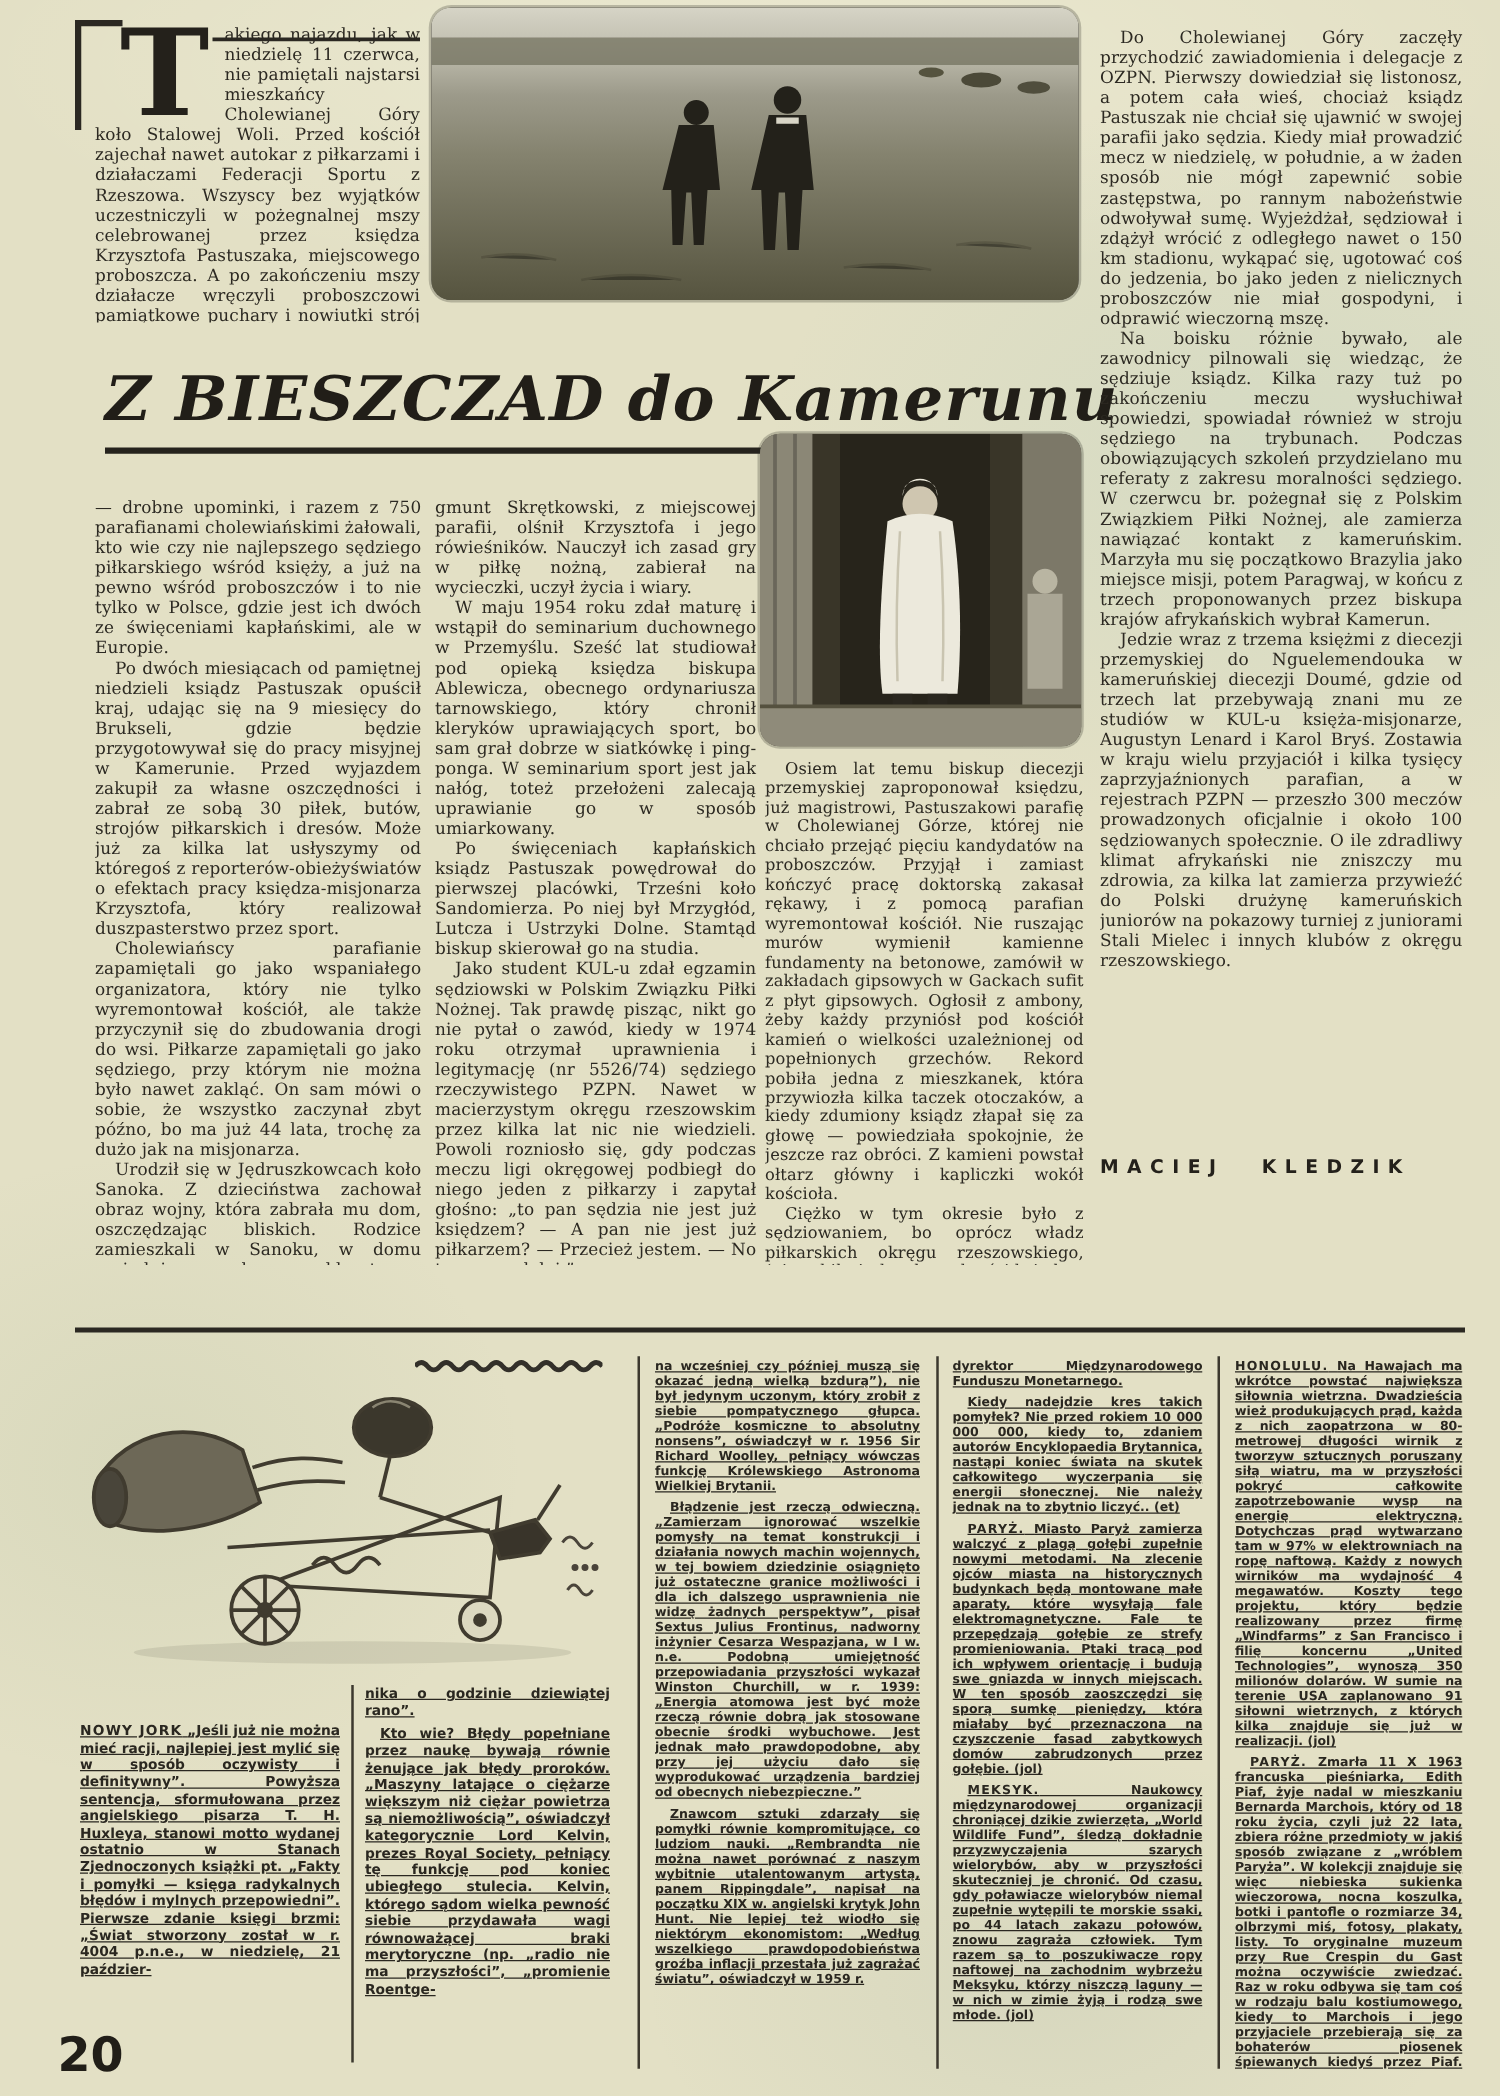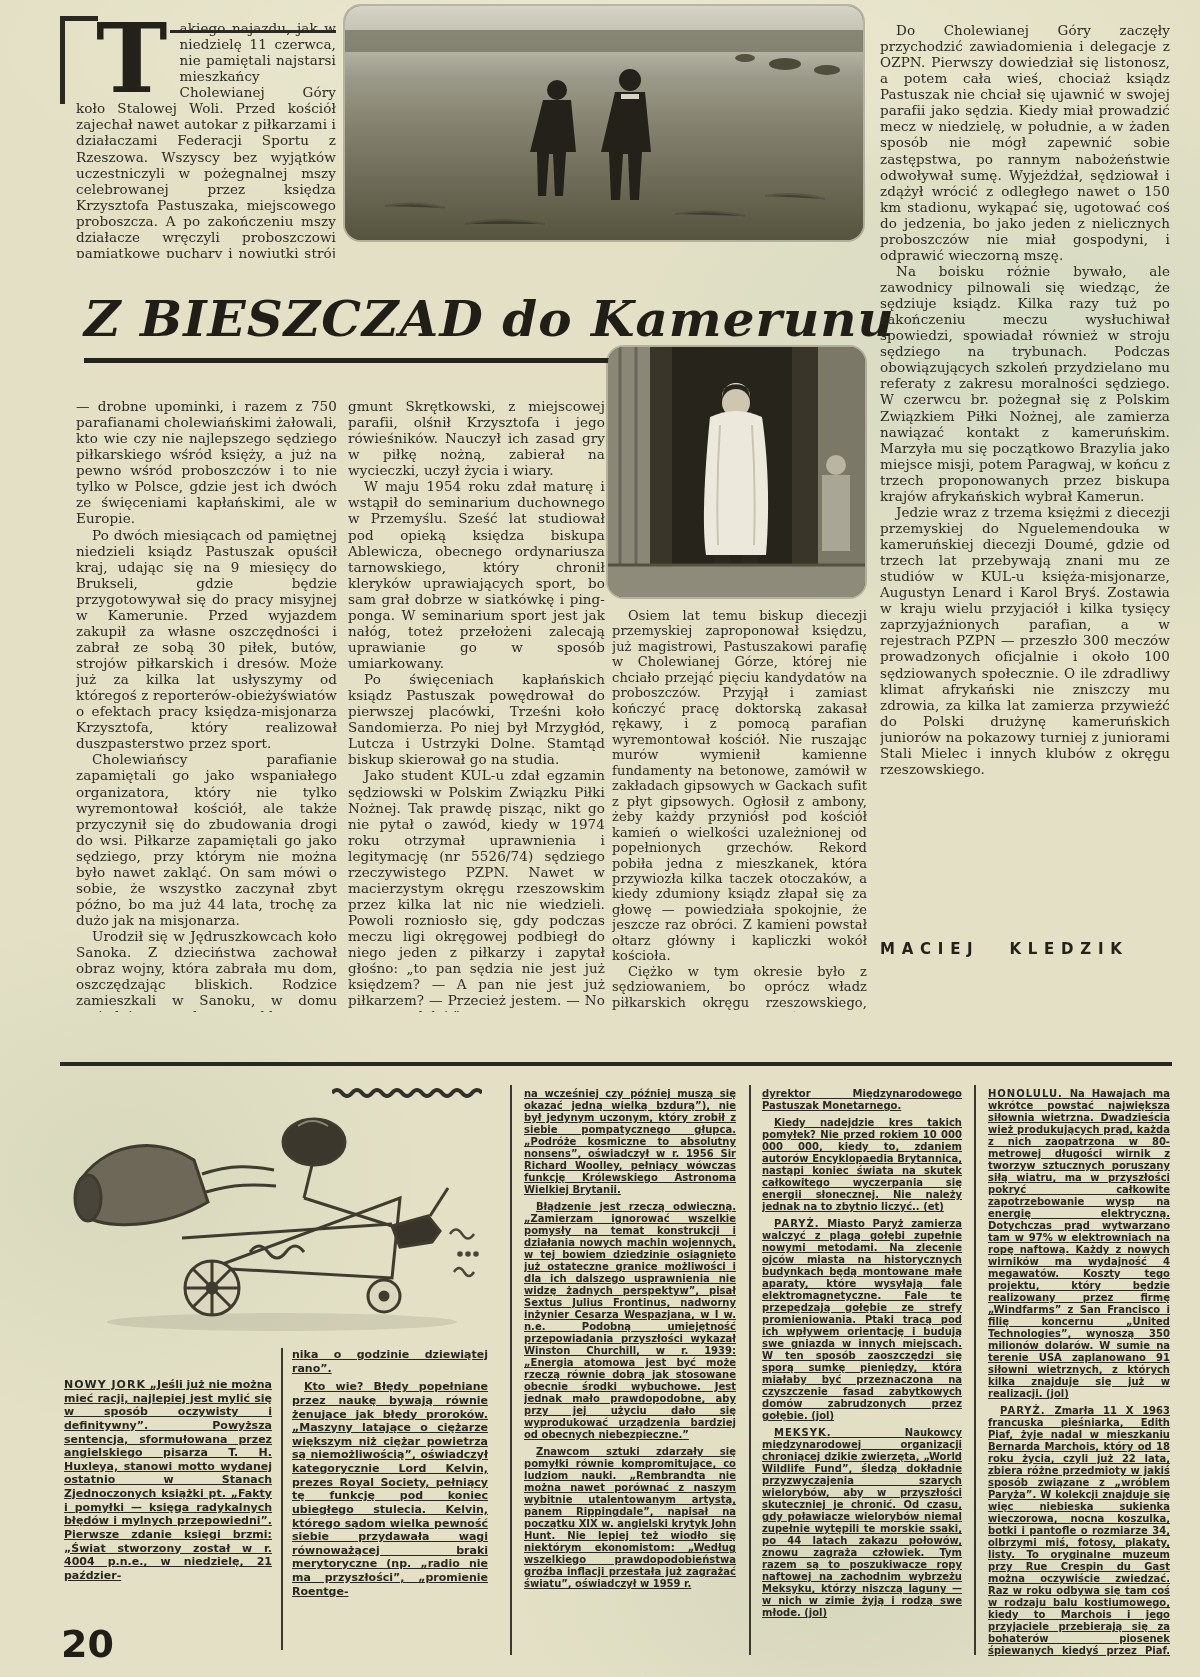--- a/index.html
+++ b/index.html
@@ -132,21 +132,21 @@
     <p>Osiem lat temu biskup diecezji przemyskiej zaproponował księdzu, już magistrowi, Pastuszakowi parafię w Cholewianej Górze, której nie chciało przejąć pięciu kandydatów na proboszczów. Przyjął i zamiast kończyć pracę doktorską zakasał rękawy, i z pomocą parafian wyremontował kościół. Nie ruszając murów wymienił kamienne fundamenty na betonowe, zamówił w zakładach gipsowych w Gackach sufit z płyt gipsowych. Ogłosił z ambony, żeby każdy przyniósł pod kościół kamień o wielkości uzależnionej od popełnionych grzechów. Rekord pobiła jedna z mieszkanek, która przywiozła kilka taczek otoczaków, a kiedy zdumiony ksiądz złapał się za głowę — powiedziała spokojnie, że jeszcze raz obróci. Z kamieni powstał ołtarz główny i kapliczki wokół kościoła.</p>
     <p>Ciężko w tym okresie było z sędziowaniem, bo oprócz władz piłkarskich okręgu rzeszowskiego, (nie robiły żadnych trudności księdzu-sędziemu) dowiedział się biskup,</p>
   </div>
 
   <div class="abs art jtext" style="left:880px;top:22px;width:290px;height:890px;">
     <p>Do Cholewianej Góry zaczęły przychodzić zawiadomienia i delegacje z OZPN. Pierwszy dowiedział się listonosz, a potem cała wieś, chociaż ksiądz Pastuszak nie chciał się ujawnić w swojej parafii jako sędzia. Kiedy miał prowadzić mecz w niedzielę, w południe, a w żaden sposób nie mógł zapewnić sobie zastępstwa, po rannym nabożeństwie odwoływał sumę. Wyjeżdżał, sędziował i zdążył wrócić z odległego nawet o 150 km stadionu, wykąpać się, ugotować coś do jedzenia, bo jako jeden z nielicznych proboszczów nie miał gospodyni, i odprawić wieczorną mszę.</p>
     <p>Na boisku różnie bywało, ale zawodnicy pilnowali się wiedząc, że sędziuje ksiądz. Kilka razy tuż po zakończeniu meczu wysłuchiwał spowiedzi, spowiadał również w stroju sędziego na trybunach. Podczas obowiązujących szkoleń przydzielano mu referaty z zakresu moralności sędziego. W czerwcu br. pożegnał się z Polskim Związkiem Piłki Nożnej, ale zamierza nawiązać kontakt z kameruńskim. Marzyła mu się początkowo Brazylia jako miejsce misji, potem Paragwaj, w końcu z trzech proponowanych przez biskupa krajów afrykańskich wybrał Kamerun.</p>
     <p>Jedzie wraz z trzema księżmi z diecezji przemyskiej do Nguelemendouka w kameruńskiej diecezji Doumé, gdzie od trzech lat przebywają znani mu ze studiów w KUL-u księża-misjonarze, Augustyn Lenard i Karol Bryś. Zostawia w kraju wielu przyjaciół i kilka tysięcy zaprzyjaźnionych parafian, a w rejestrach PZPN — przeszło 300 meczów prowadzonych oficjalnie i około 100 sędziowanych społecznie. O ile zdradliwy klimat afrykański nie zniszczy mu zdrowia, za kilka lat zamierza przywieźć do Polski drużynę kameruńskich juniorów na pokazowy turniej z juniorami Stali Mielec i innych klubów z okręgu rzeszowskiego.</p>
   </div>
 
-  <div class="abs byline" style="left:880px;top:924px;width:290px;margin-top:16px;">MACIEJ KLEDZIK</div>
+  <div class="abs byline" style="left:880px;top:924px;width:290px;">MACIEJ KLEDZIK</div>
 
   <div class="abs hrule" style="left:60px;top:1062px;width:1112px;height:4px;"></div>
 
   <div class="abs" style="left:62px;top:1076px;width:420px;height:264px;">
     <svg width="420" height="264" viewBox="0 0 420 264">
       <ellipse cx="220" cy="246" rx="175" ry="9" fill="rgba(40,36,26,.10)"></ellipse>
       <g stroke="#403b2f" stroke-width="3" fill="none">
         <path d="M16,108 C40,68 92,58 132,84 L146,126 C102,152 42,156 16,136 Z" fill="#6d6857"></path>
         <ellipse cx="26" cy="122" rx="13" ry="23" fill="#49453a"></ellipse>
         <path d="M140,98 C170,88 190,90 212,94"></path>
@@ -193,35 +193,35 @@
     <p>Kto wie? Błędy popełniane przez naukę bywają równie żenujące jak błędy proroków. „Maszyny latające o ciężarze większym niż ciężar powietrza są niemożliwością”, oświadczył kategorycznie Lord Kelvin, prezes Royal Society, pełniący tę funkcję pod koniec ubiegłego stulecia. Kelvin, którego sądom wielka pewność siebie przydawała wagi równoważącej braki merytoryczne (np. „radio nie ma przyszłości”, „promienie Roentge-</p>
   </div>
 
   <div class="abs bn bn-sm" style="left:524px;top:1088px;width:212px;height:568px;">
     <p class="cont">na wcześniej czy później muszą się okazać jedną wielką bzdurą”), nie był jedynym uczonym, który zrobił z siebie pompatycznego głupca. „Podróże kosmiczne to absolutny nonsens”, oświadczył w r. 1956 Sir Richard Woolley, pełniący wówczas funkcję Królewskiego Astronoma Wielkiej Brytanii.</p>
     <p>Błądzenie jest rzeczą odwieczną. „Zamierzam ignorować wszelkie pomysły na temat konstrukcji i działania nowych machin wojennych, w tej bowiem dziedzinie osiągnięto już ostateczne granice możliwości i dla ich dalszego usprawnienia nie widzę żadnych perspektyw”, pisał Sextus Julius Frontinus, nadworny inżynier Cesarza Wespazjana, w I w. n.e. Podobną umiejętność przepowiadania przyszłości wykazał Winston Churchill, w r. 1939: „Energia atomowa jest być może rzeczą równie dobrą jak stosowane obecnie środki wybuchowe. Jest jednak mało prawdopodobne, aby przy jej użyciu dało się wyprodukować urządzenia bardziej od obecnych niebezpieczne.”</p>
     <p>Znawcom sztuki zdarzały się pomyłki równie kompromitujące, co ludziom nauki. „Rembrandta nie można nawet porównać z naszym wybitnie utalentowanym artystą, panem Rippingdale”, napisał na początku XIX w. angielski krytyk John Hunt. Nie lepiej też wiodło się niektórym ekonomistom: „Według wszelkiego prawdopodobieństwa groźba inflacji przestała już zagrażać światu”, oświadczył w 1959 r.</p>
   </div>
 
   <div class="abs bn bn-sm" style="left:762px;top:1088px;width:200px;height:568px;">
-    <p class="cont">dyrektor Międzynarodowego Pastuszak Monetarnego.</p>
+    <p class="cont">dyrektor Międzynarodowego Funduszu Monetarnego.</p>
     <p>Kiedy nadejdzie kres takich pomyłek? Nie przed rokiem 10 000 000 000, kiedy to, zdaniem autorów Encyklopaedia Brytannica, nastąpi koniec świata na skutek całkowitego wyczerpania się energii słonecznej. Nie należy jednak na to zbytnio liczyć.. (et)</p>
     <p><span class="city">PARYŻ.</span>
       <span>Miasto Paryż zamierza walczyć z plagą gołębi zupełnie nowymi metodami. Na zlecenie ojców miasta na historycznych budynkach będą montowane małe aparaty, które wysyłają fale elektromagnetyczne. Fale te przepędzają gołębie ze strefy promieniowania. Ptaki tracą pod ich wpływem orientację i budują swe gniazda w innych miejscach. W ten sposób zaoszczędzi się sporą sumkę pieniędzy, która miałaby być przeznaczona na czyszczenie fasad zabytkowych domów zabrudzonych przez gołębie. (jol)</span></p>
     <p><span class="city">MEKSYK.</span>
       <span>Naukowcy międzynarodowej organizacji chroniącej dzikie zwierzęta, „World Wildlife Fund”, śledzą dokładnie przyzwyczajenia szarych wielorybów, aby w przyszłości skuteczniej je chronić. Od czasu, gdy poławiacze wielorybów niemal zupełnie wytępili te morskie ssaki, po 44 latach zakazu połowów, znowu zagraża człowiek. Tym razem są to poszukiwacze ropy naftowej na zachodnim wybrzeżu Meksyku, którzy niszczą laguny — w nich w zimie żyją i rodzą swe młode. (jol)</span></p>
   </div>
 
   <div class="abs bn bn-sm" style="left:988px;top:1088px;width:182px;height:568px;">
     <p class="cont"><span class="city">HONOLULU.</span>
       <span>Na Hawajach ma wkrótce powstać największa siłownia wietrzna. Dwadzieścia wież produkujących prąd, każda z nich zaopatrzona w 80-metrowej długości wirnik z tworzyw sztucznych poruszany siłą wiatru, ma w przyszłości pokryć całkowite zapotrzebowanie wysp na energię elektryczną. Dotychczas prąd wytwarzano tam w 97% w elektrowniach na ropę naftową. Każdy z nowych wirników ma wydajność 4 megawatów. Koszty tego projektu, który będzie realizowany przez firmę „Windfarms” z San Francisco i filię koncernu „United Technologies”, wynoszą 350 milionów dolarów. W sumie na terenie USA zaplanowano 91 siłowni wietrznych, z których kilka znajduje się już w realizacji. (jol)</span></p>
     <p><span class="city">PARYŻ.</span>
       <span>Zmarła 11 X 1963 francuska pieśniarka, Edith Piaf, żyje nadal w mieszkaniu Bernarda Marchois, który od 18 roku życia, czyli już 22 lata, zbiera różne przedmioty w jakiś sposób związane z „wróblem Paryża”. W kolekcji znajduje się więc niebieska sukienka wieczorowa, nocna koszulka, botki i pantofle o rozmiarze 34, olbrzymi miś, fotosy, plakaty, listy. To oryginalne muzeum przy Rue Crespin du Gast można oczywiście zwiedzać. Raz w roku odbywa się tam coś w rodzaju balu kostiumowego, kiedy to Marchois i jego przyjaciele przebierają się za bohaterów piosenek śpiewanych kiedyś przez Piaf. (jol)</span></p>
   </div>
 
   <div class="abs vrule" style="left:281px;top:1348px;height:302px;"></div>
   <div class="abs vrule" style="left:510px;top:1085px;height:570px;"></div>
   <div class="abs vrule" style="left:749px;top:1085px;height:570px;"></div>
   <div class="abs vrule" style="left:974px;top:1085px;height:570px;"></div>
 
-  <div class="abs pagenum" style="left:61px;top:1622px;text-align:right;">20</div>
+  <div class="abs pagenum" style="left:46px;top:1622px;text-align:right;">20</div>
 
 </div>
 
 </body></html>

